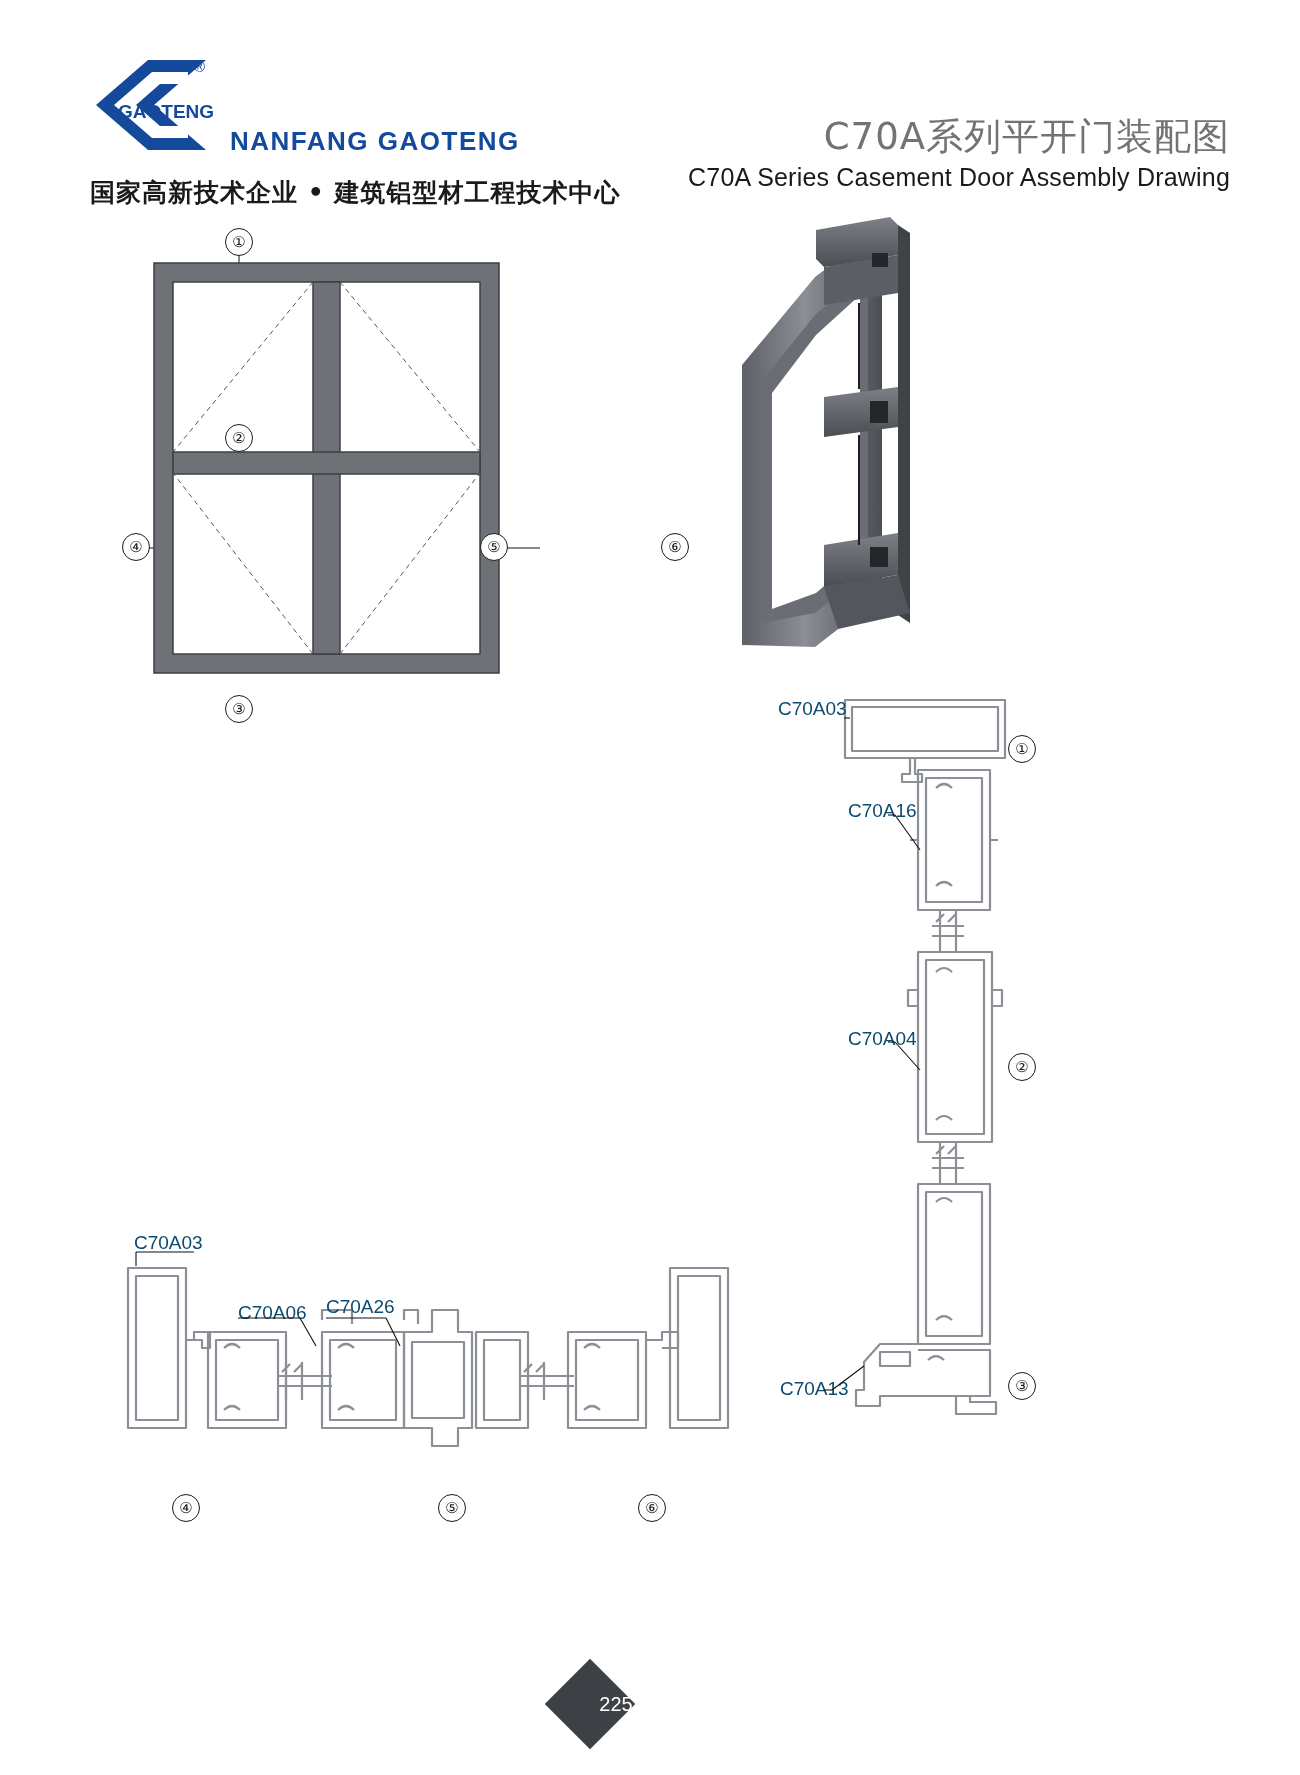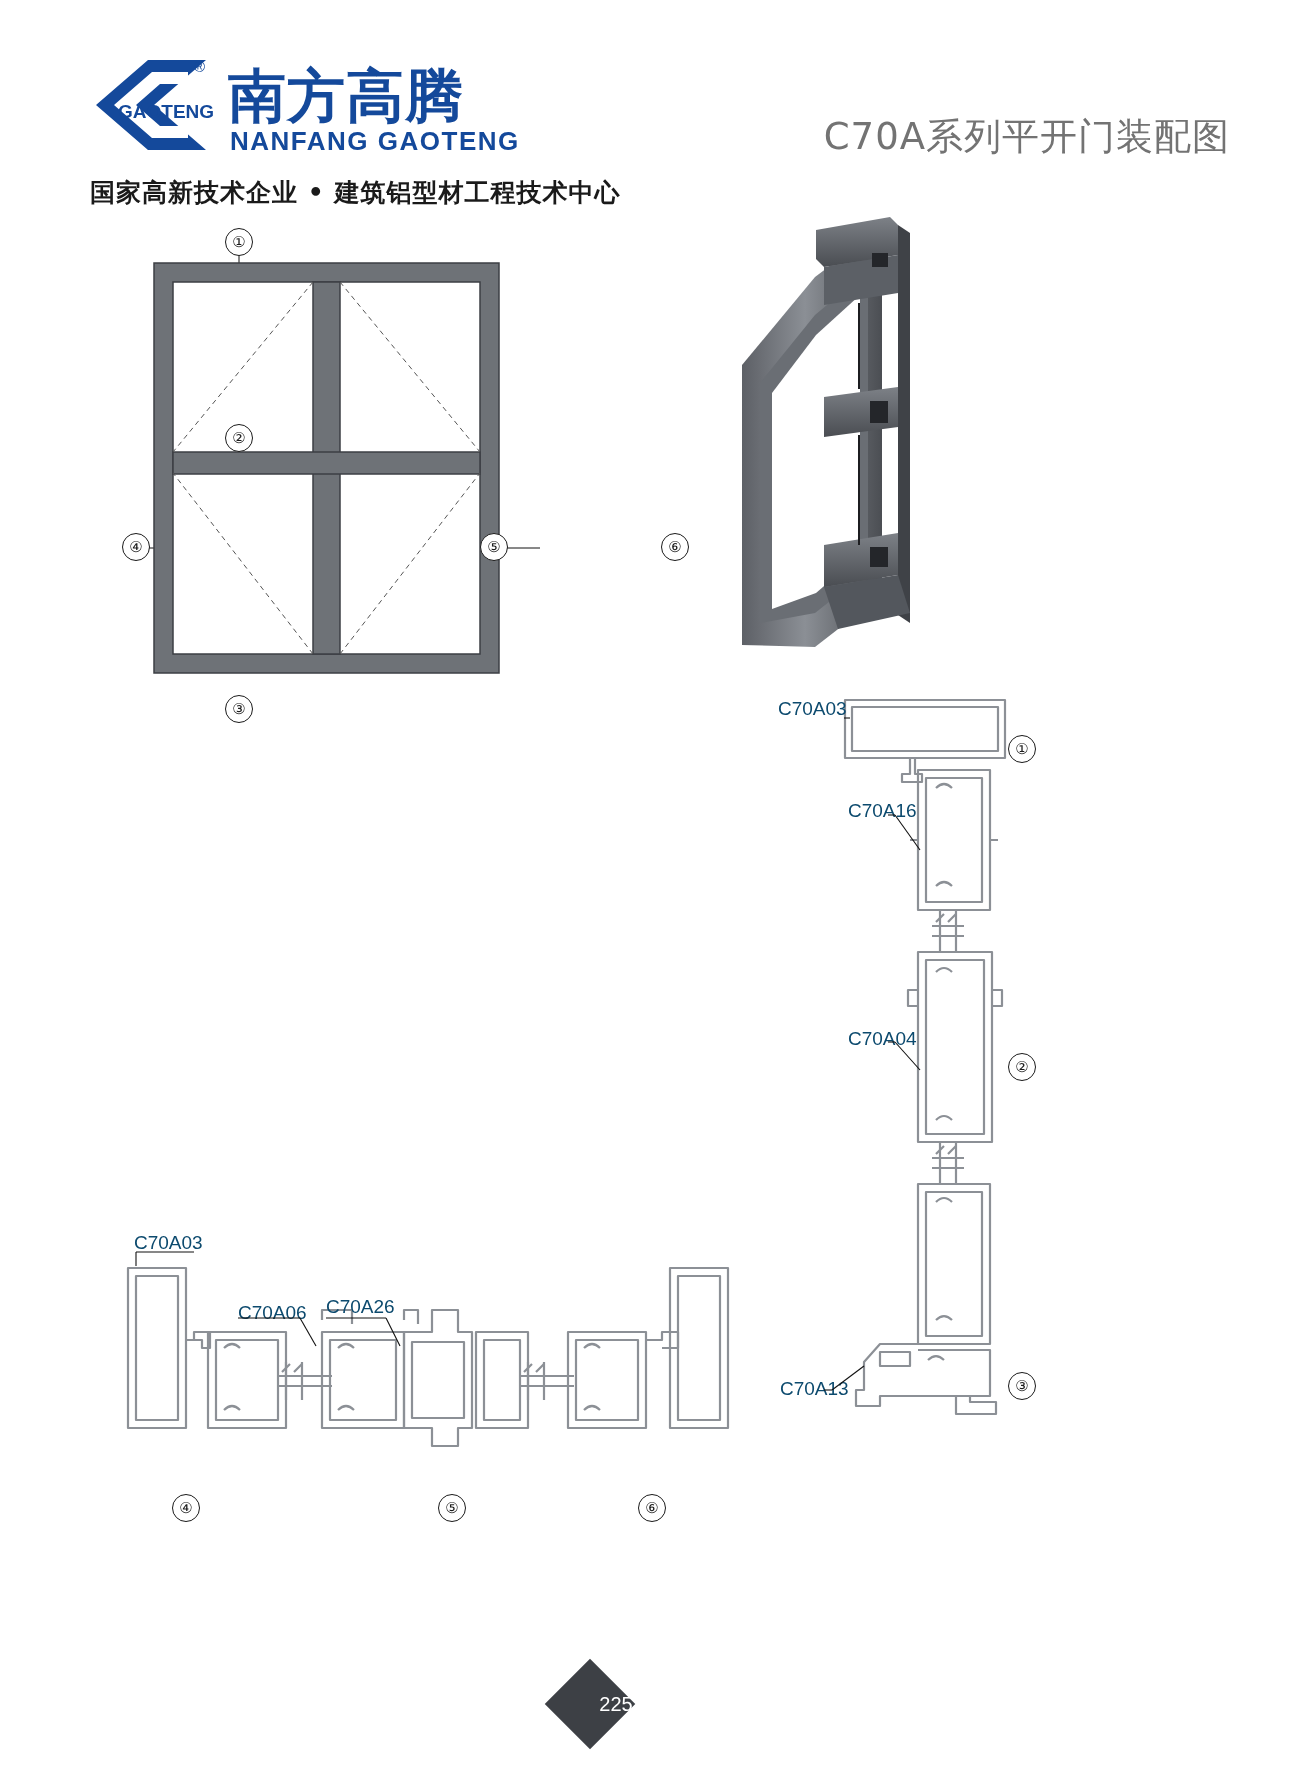--- a/index.html
+++ b/index.html
@@ -138,26 +138,26 @@
 
   <div class="logo-block">
     <div class="logo-mark">
       <svg width="132" height="95" viewBox="0 0 132 95">
         <polygon points="8,47 60,2 118,2 66,47 118,92 60,92" fill="#14499b"></polygon>
         <polygon points="26,47 64,14 100,14 100,26 72,26 48,47 72,68 100,68 100,80 64,80" fill="#ffffff"></polygon>
         <text x="30" y="60" font-family="Liberation Sans, sans-serif" font-size="19" font-weight="bold" fill="#14499b">GAOTENG</text>
         <text x="106" y="14" font-family="Liberation Sans, sans-serif" font-size="15" fill="#14499b">®</text>
       </svg>
     </div>
-    <div class="logo-cn">南方高腾</div>
     <div class="logo-en">NANFANG GAOTENG</div>
     <div class="logo-sub">国家高新技术企业 • 建筑铝型材工程技术中心</div>
   </div>
 
   <div class="title-cn">C70A系列平开门装配图</div>
+  <div class="title-en">C70A Series Casement Door Assembly Drawing</div>
 
   <div style="position:absolute; left:110px; top:230px; width:480px; height:510px;">
     <svg width="480" height="510" viewBox="0 0 480 510">
 
       <g stroke="#111" stroke-width="1">
         <line x1="129" y1="20" x2="129" y2="440"></line>
         <line x1="129" y1="200" x2="129" y2="200"></line>
         <line x1="20" y1="318" x2="430" y2="318"></line>
       </g>
 

